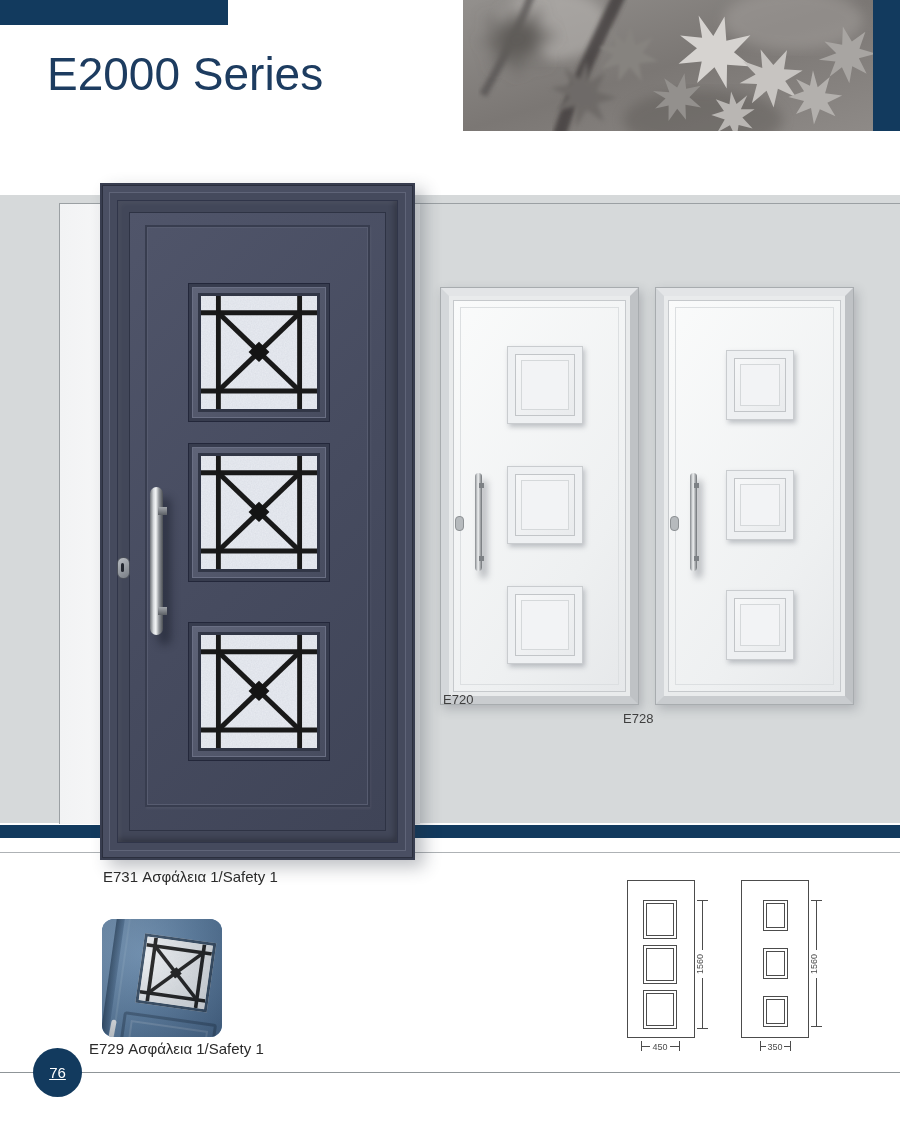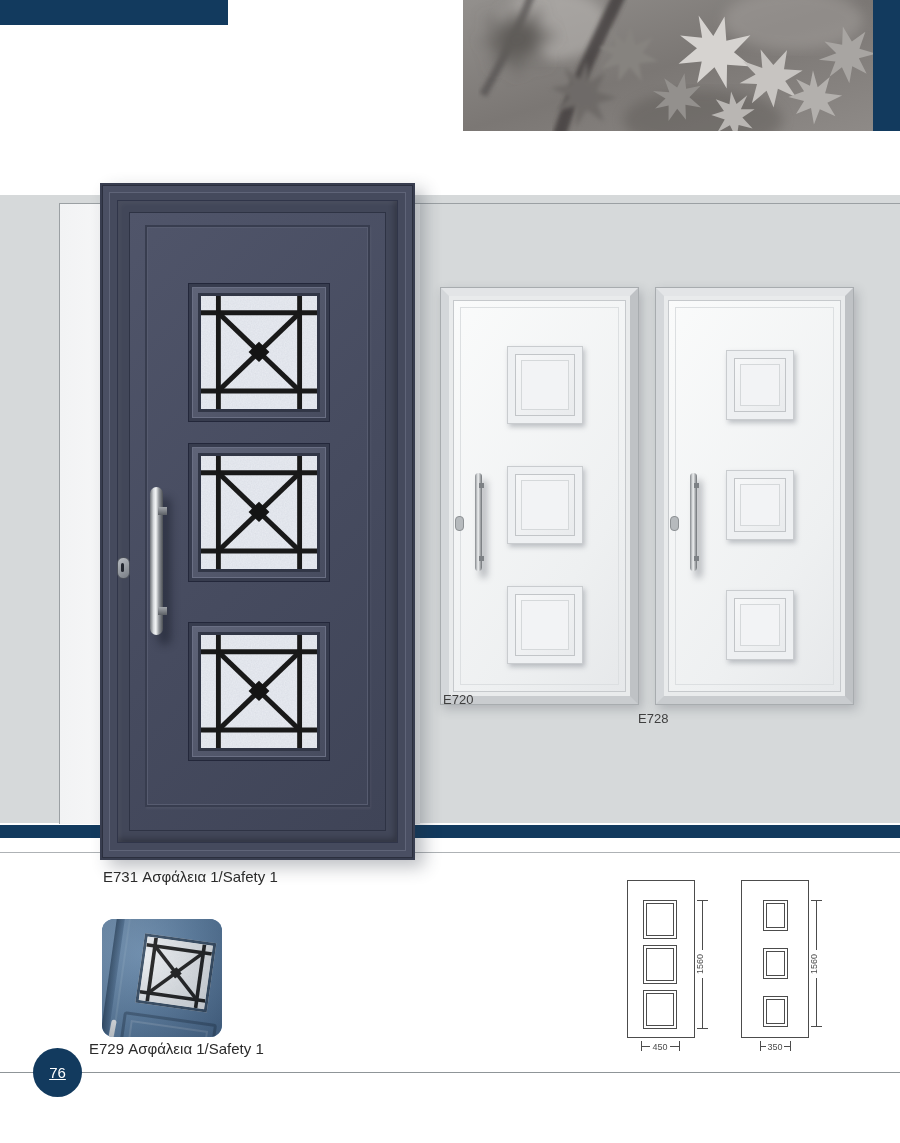--- a/index.html
+++ b/index.html
@@ -126,20 +126,21 @@
         <stop offset="0.5" stop-color="#7b7774"></stop>
         <stop offset="1" stop-color="#8e8a87"></stop>
     </linearGradient>
     <path id="leafPath" d="M0,-32 L7,-12 L26,-22 L16,-4 L34,4 L13,8 L18,28 L3,13 L-8,30 L-9,11 L-28,18 L-16,1 L-33,-6 L-14,-9 L-22,-27 L-5,-13 Z"></path>
   </defs>
 </svg>
 
 <div id="page">
 
   <div class="abs header-bar"></div>
+  <div class="abs page-title">E2000 Series</div>
 
   <svg class="abs leaves-photo" viewBox="0 0 410 131" preserveAspectRatio="none">
     <rect x="0" y="0" width="410" height="131" fill="url(#lg-photo)"></rect>
     <ellipse cx="90" cy="25" rx="55" ry="35" fill="#c2bfbc" opacity="0.5" filter="url(#blur6)"></ellipse>
     <ellipse cx="330" cy="20" rx="70" ry="30" fill="#a5a19e" opacity="0.5" filter="url(#blur6)"></ellipse>
     <ellipse cx="240" cy="120" rx="80" ry="30" fill="#57534f" opacity="0.4" filter="url(#blur6)"></ellipse>
     <path d="M158,-8 C135,40 112,85 96,136" stroke="#45413f" stroke-width="13" fill="none" opacity="0.85" filter="url(#blur2)"></path>
     <path d="M70,-10 C58,25 40,60 20,95" stroke="#535050" stroke-width="8" fill="none" opacity="0.7" filter="url(#blur2)"></path>
     <g>
       <use href="#leafPath" transform="translate(55,40) rotate(-15) scale(1.2)" fill="#5f5c59" filter="url(#blur6)"></use>
@@ -264,21 +265,21 @@
         <div class="p2"></div>
         <div class="p3"></div>
       </div>
     <div class="wpanel e728-panel" style="top:302px">
         <div class="p2"></div>
         <div class="p3"></div>
       </div>
     <div class="whandle"></div>
     <div class="wkeyhole"></div>
   </div>
-  <div class="abs door-label" style="left:638px; top:711px">E728</div>
+  <div class="abs door-label" style="left:623px; top:711px">E728</div>
 
   <div class="abs caption" style="left:103px; top:868px">E731 Ασφάλεια 1/Safety 1</div>
 
   <div class="abs thumb">
     <div class="thumb-rot">
       <div class="t-edge"></div>
       <div class="t-edge2"></div>
       <div class="t-glass">
         <svg viewBox="0 0 100 100" preserveAspectRatio="none">
           <rect x="0" y="0" width="100" height="100" fill="#eef1f3"></rect>

